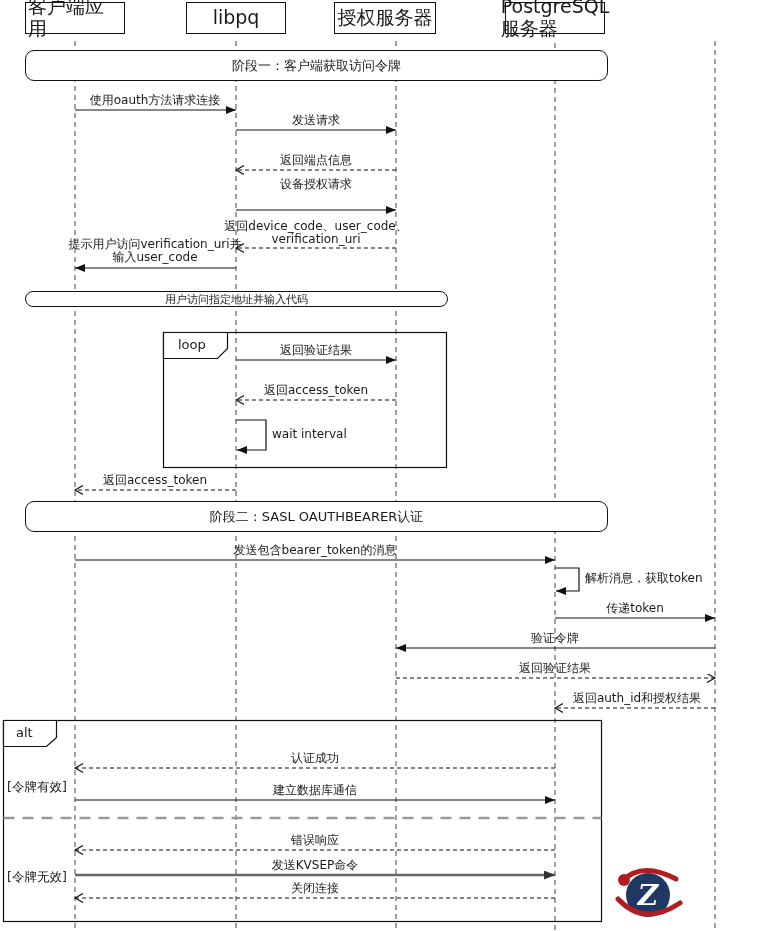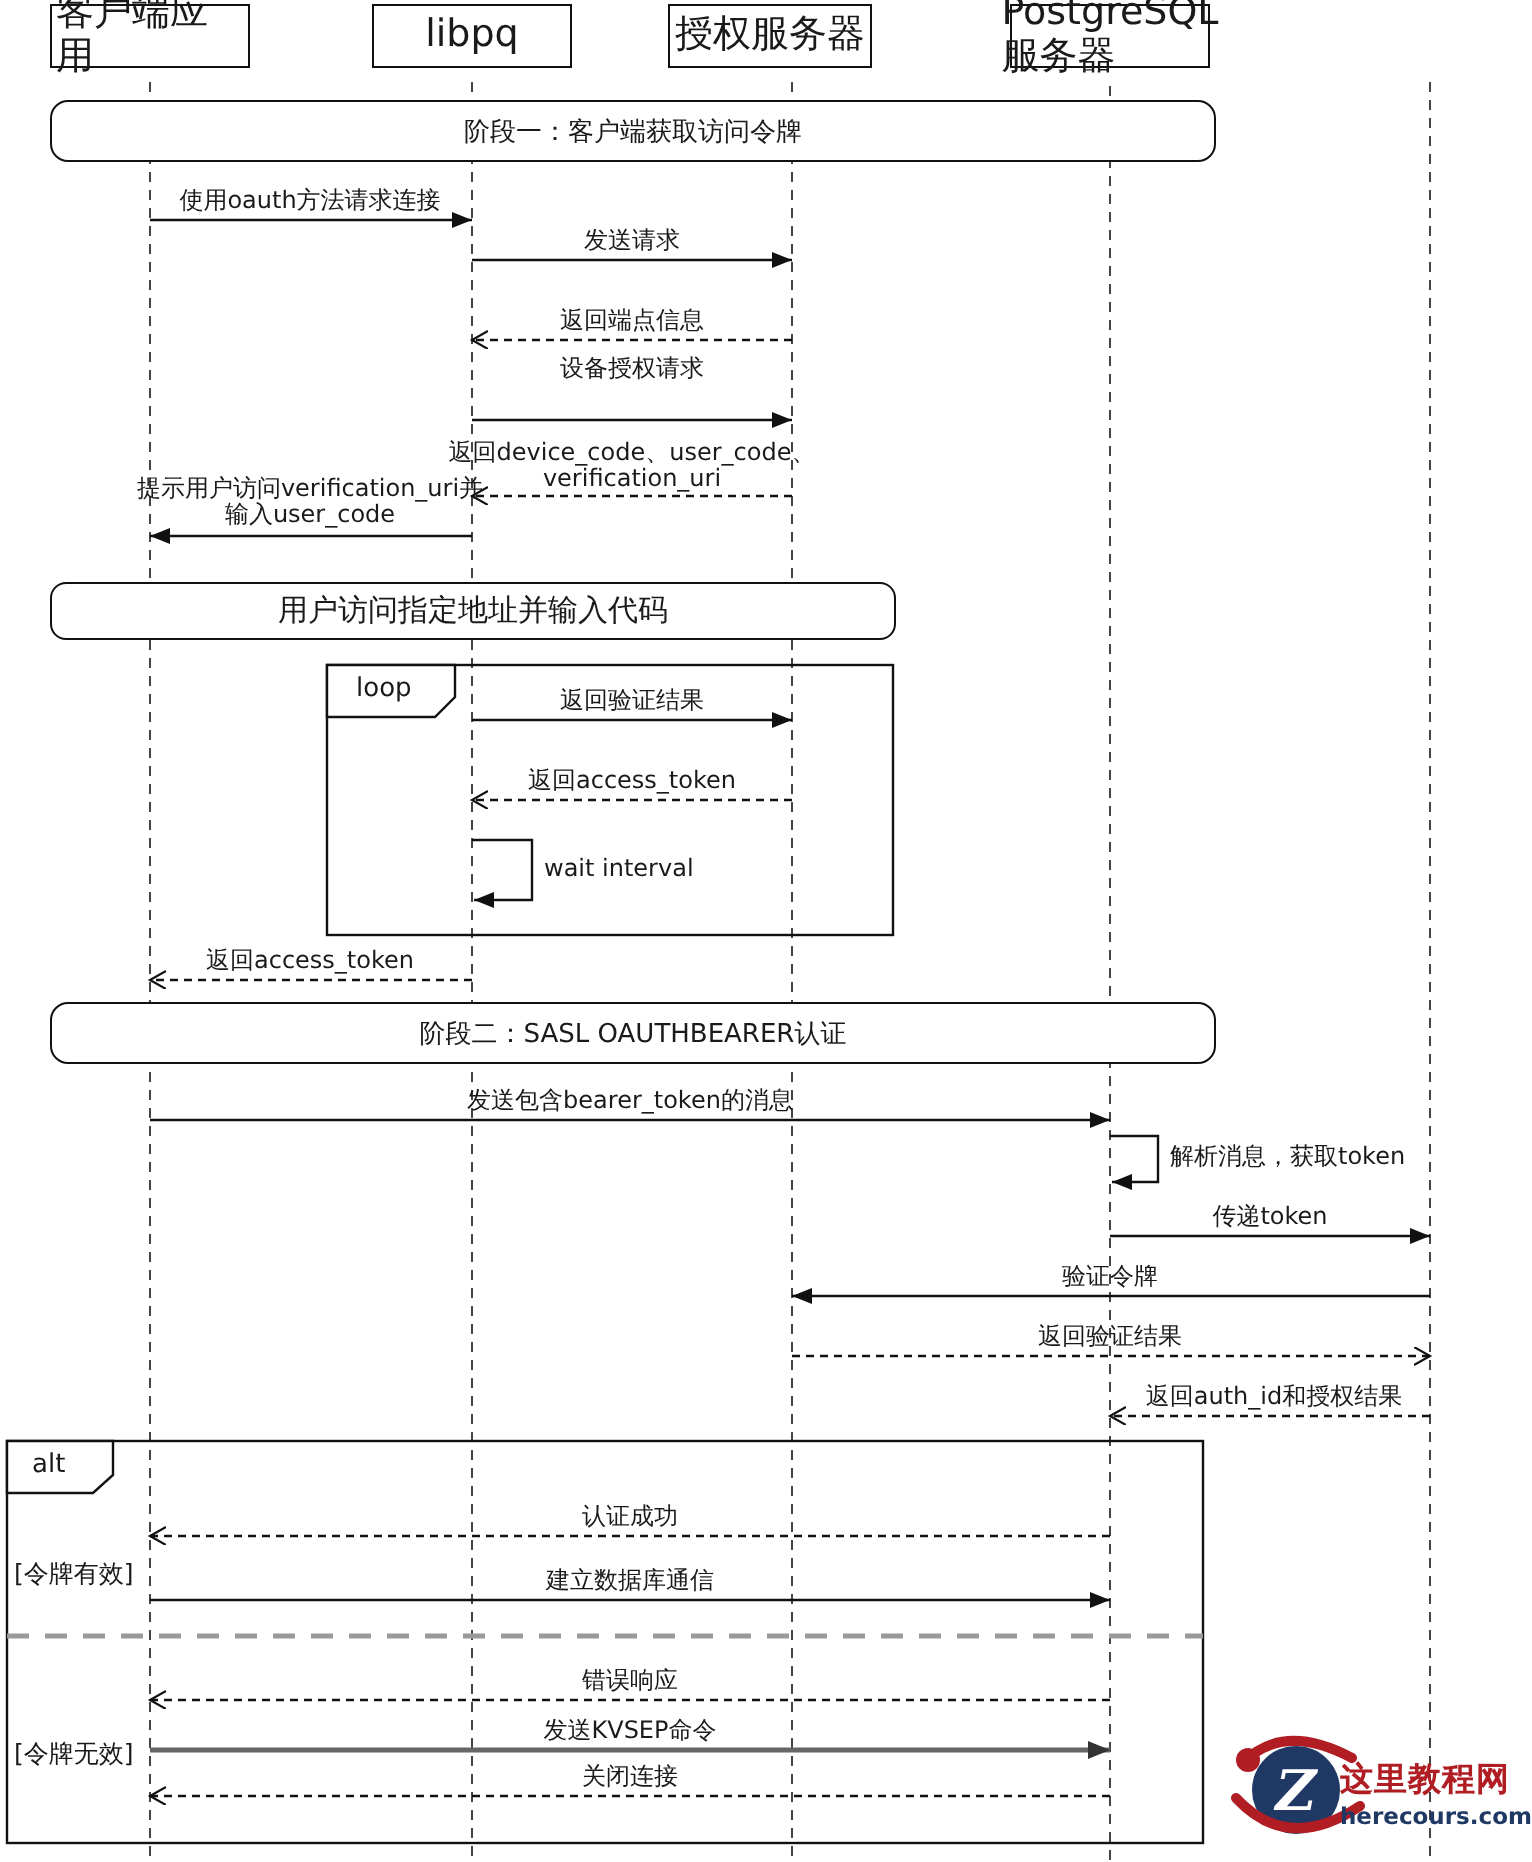--- a/index.html
+++ b/index.html
@@ -15,23 +15,23 @@
     position:absolute; top:2px; height:32px; background:#fff;
     border:1.3px solid #111; display:flex; align-items:center; justify-content:center;
     font-size:19px; text-align:left; line-height:1.15; padding:2px;
   }
   .banner {
     position:absolute; left:25px; width:583px; height:31px; background:#fff;
     border:1.5px solid #111; border-radius:9px;
     display:flex; align-items:center; justify-content:center; font-size:13px;
   }
   .notebox {
-    position:absolute; left:25px; top:291px; width:423px; height:29px; background:#fff;
+    position:absolute; left:25px; top:291px; width:423px; height:16px; background:#fff;
     border:1.3px solid #111; border-radius:8px;
-    display:flex; align-items:center; justify-content:center; font-size:15px;
+    display:flex; align-items:center; justify-content:center; font-size:11px;
   }
   .msg {
     position:absolute; font-size:12px; text-align:center; line-height:13px;
     color:#1a1a1a;
   }
   .msg.left { text-align:left; }
   .guard { position:absolute; font-size:12.5px; }
   .fraglabel { position:absolute; font-size:13px; }
 
   .watermark { position:absolute; right:0px; bottom:2px; width:152px; height:76px; }
@@ -138,19 +138,15 @@
   <div class="msg" style="left:240px;top:882px;width:150px">关闭连接</div>
 
   <div class="watermark">
     <svg width="152" height="76" viewBox="0 0 152 76">
       <path d="M8,28 Q28,8 62,26" fill="none" stroke="#b01e24" stroke-width="5" stroke-linecap="round"></path>
       <circle cx="10" cy="27" r="6" fill="#b01e24"></circle>
       <circle cx="34" cy="42" r="22" fill="#1f3864"></circle>
       <text x="34" y="52" font-size="28" font-style="italic" font-weight="bold" text-anchor="middle" fill="#ffffff" font-family="DejaVu Serif, serif">Z</text>
       <path d="M4,46 Q30,74 66,50" fill="none" stroke="#b01e24" stroke-width="5" stroke-linecap="round"></path>
     </svg>
-    <div class="wm-text">
-      <div class="wm-name" style="color:#b01e24">这里教程网</div>
-      <div class="wm-url" style="color:#1f3864">herecours.com</div>
-    </div>
   </div>
 
 </div>
 
 </body></html>

